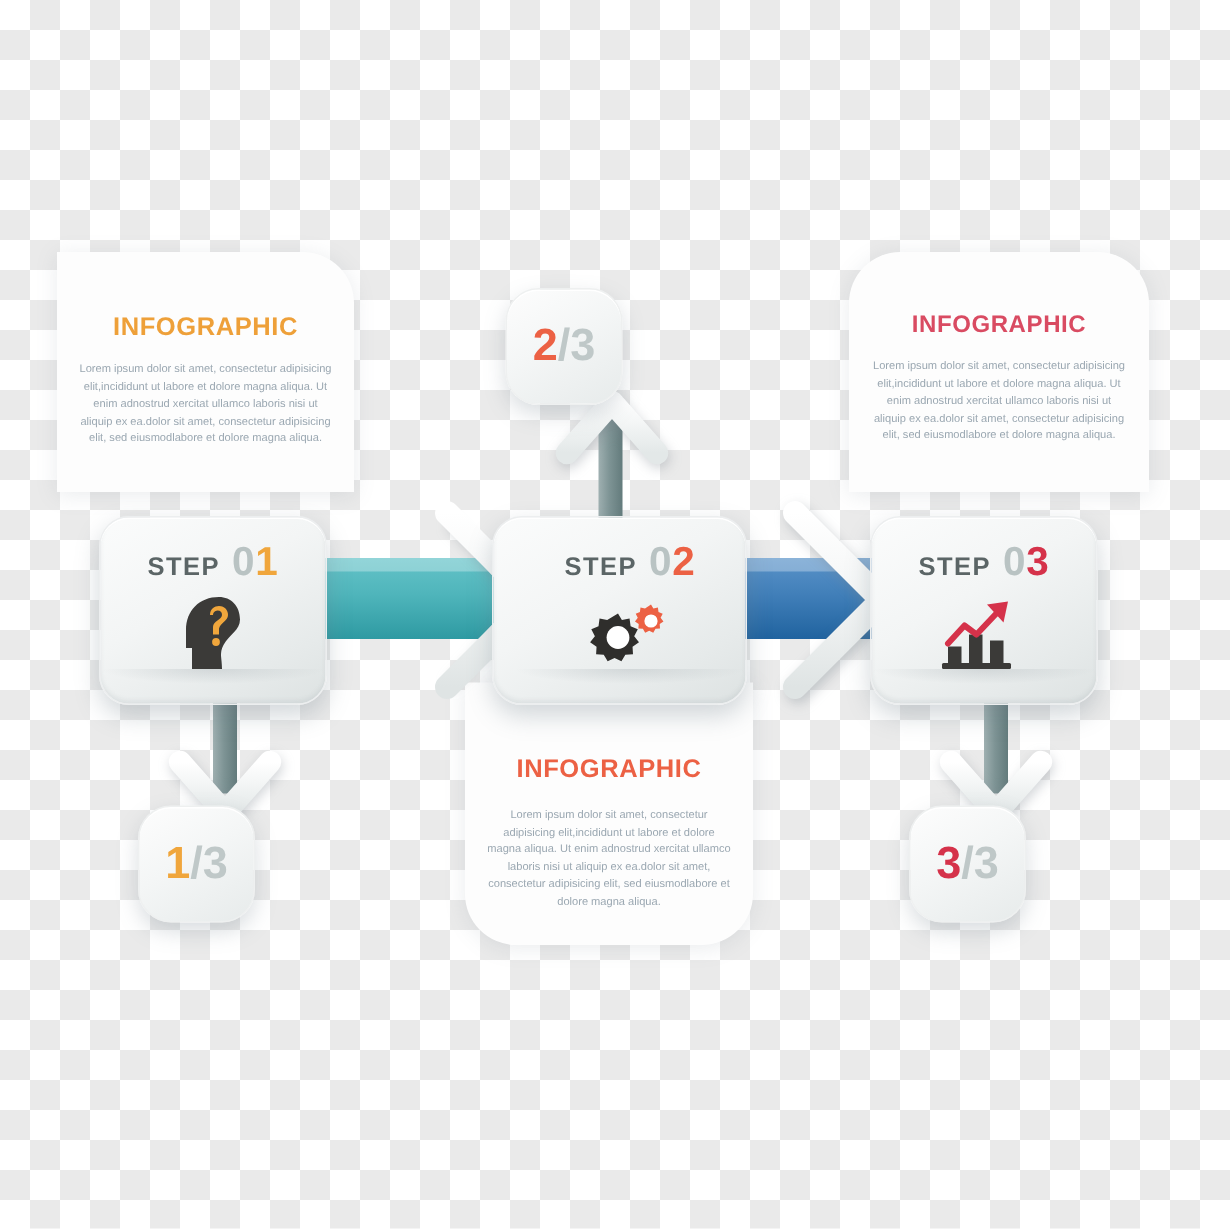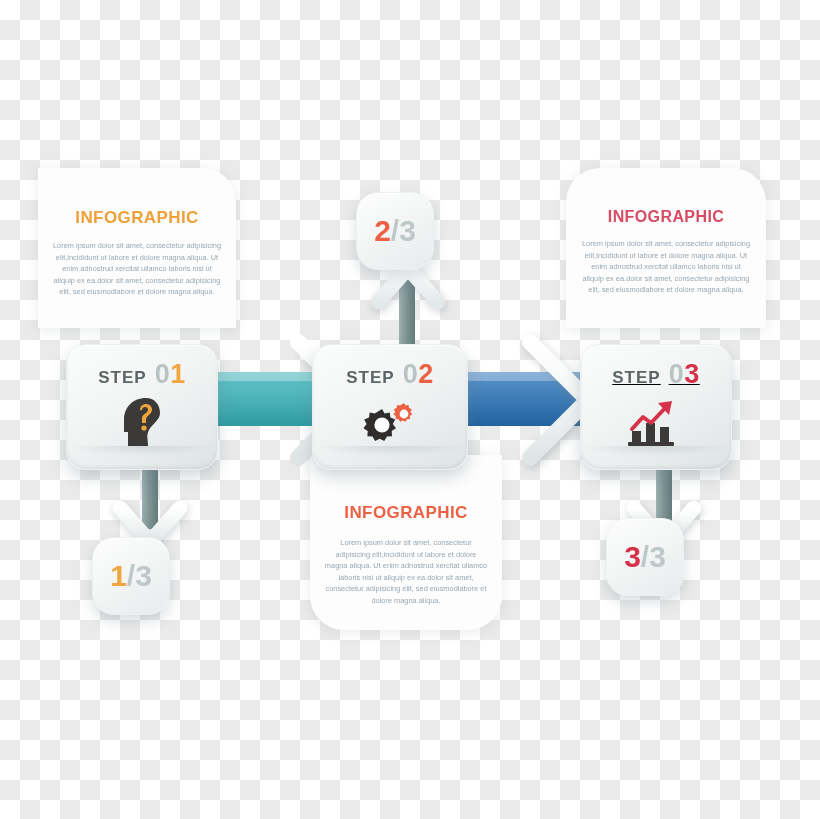--- a/index.html
+++ b/index.html
@@ -92,22 +92,22 @@
     position:absolute;width:150px;height:124px;
     border-radius:20px;
     background:linear-gradient(150deg,#fbfcfc 0%,#f3f5f5 42%,#e6eaea 78%,#dde2e2 100%);
     box-shadow:0 7px 16px rgba(110,125,135,.30),
                0 1px 0 #ffffff inset,
                0 -2px 3px rgba(150,160,168,.18) inset;
     border:1px solid #eceeef;
     overflow:hidden;
   }
   .step-card-1{left:66px;top:344px;}
-  .step-card-2{left:312px;top:344px;width:154px;}
-  .step-card-3{left:580px;top:344px;text-decoration:underline;}
+  .step-card-2{left:328px;top:344px;width:154px;padding-left:14px;}
+  .step-card-3{left:580px;top:344px;}
   .step-head{
     text-align:center;padding-top:14px;
     font-size:19px;font-weight:bold;letter-spacing:.5px;
     white-space:nowrap;
   }
   .step-word{color:#5b6566;font-size:17px;letter-spacing:1px;text-align:right;}
   .step-zero{color:#b9c3c3;font-size:27px;font-weight:bold;margin-left:8px;}
   .step-num{font-size:27px;font-weight:bold;}
   .num-1{color:#f0a63c;}
   .num-2{color:#ec6144;}
@@ -127,23 +127,23 @@
     background:linear-gradient(150deg,#fdfdfd 0%,#f4f6f6 45%,#e7ebeb 100%);
     box-shadow:0 6px 14px rgba(110,125,135,.26),
                0 1px 0 #ffffff inset;
     border:1px solid #eef0f0;
     display:flex;align-items:center;justify-content:center;
   }
   .badge-frac{font-size:30px;font-weight:bold;letter-spacing:0px;}
   .frac-den{color:#bfc8c8;}
   .badge-1{left:92px;top:537px;}
   .badge-1 .frac-num{color:#f0a63c;}
-  .badge-2{left:356px;top:192px;}
+  .badge-2{left:337px;top:192px;}
   .badge-2 .frac-num{color:#ec6144;}
-  .badge-3{left:606px;top:518px;}
+  .badge-3{left:606px;top:537px;}
   .badge-3 .frac-num{color:#d5324a;}
 </style>
 </head>
 <body>
 
 <div class="stage">
 
   <div class="panel panel-left">
     <h2 class="panel-title">INFOGRAPHIC</h2>
     <p class="panel-body">Lorem ipsum dolor sit amet, consectetur adipisicing elit,incididunt ut labore et dolore magna aliqua. Ut enim adnostrud xercitat ullamco laboris nisi ut aliquip ex ea.dolor sit amet, consectetur adipisicing elit, sed eiusmodlabore et dolore magna aliqua.</p>

